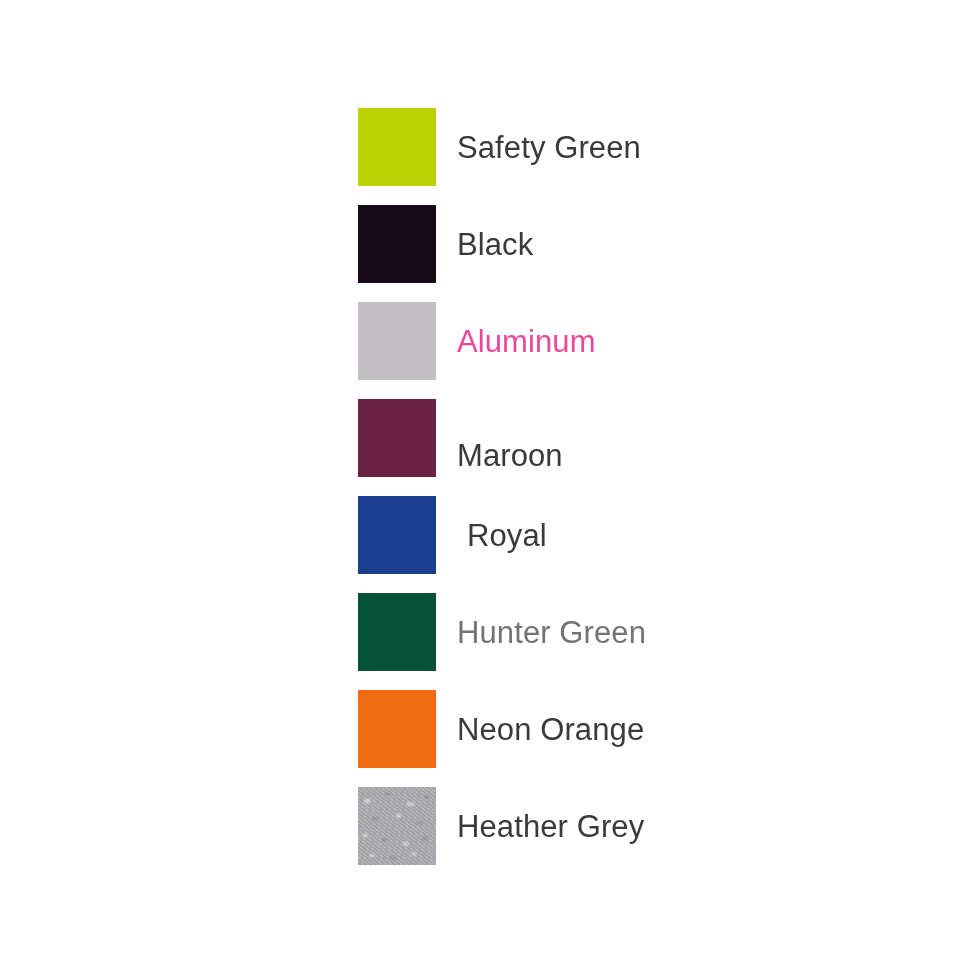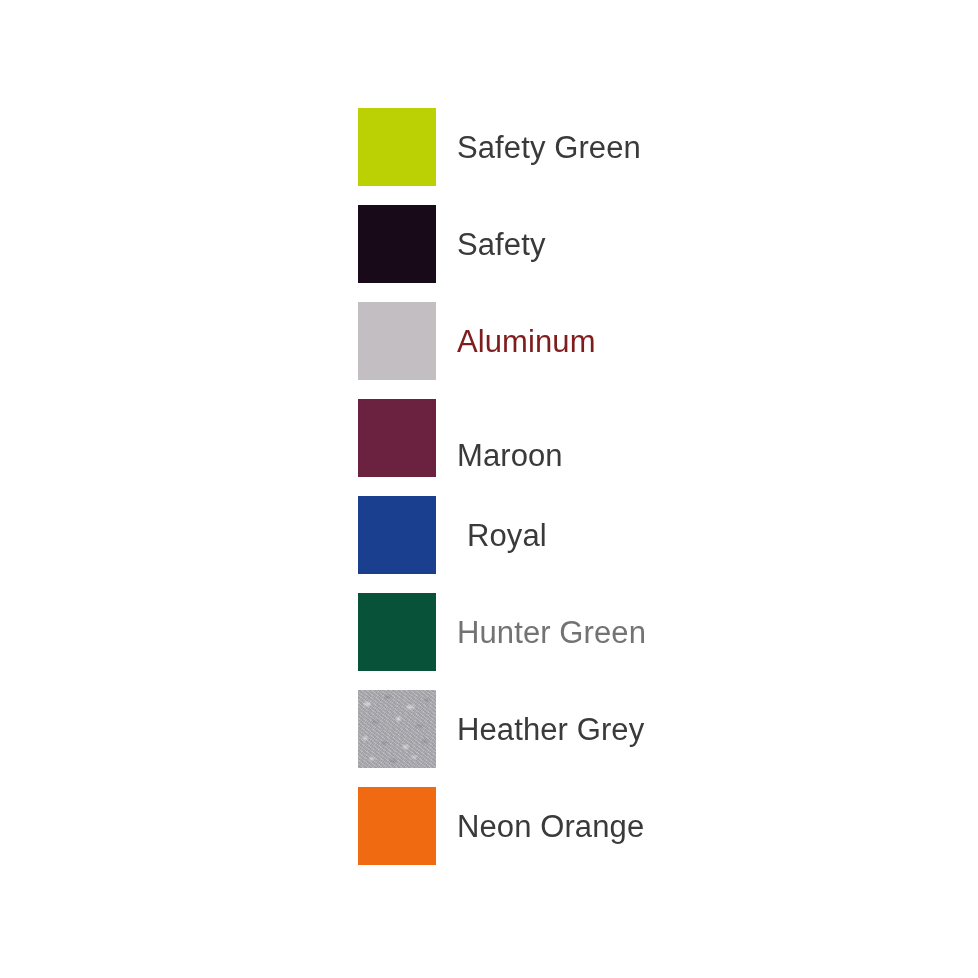--- a/index.html
+++ b/index.html
@@ -77,40 +77,40 @@
 <body>
 
 <div id="canvas" style="background: rgb(255, 255, 255);">
   <div id="swatch-list">
       <div class="swatch-row">
         <div class="swatch-chip" style="background-color: rgb(188, 209, 3);"></div>
         <div class="swatch-label" style="color: rgb(58, 58, 58);">Safety Green</div>
       </div>
       <div class="swatch-row">
         <div class="swatch-chip" style="background-color: rgb(25, 10, 25);"></div>
-        <div class="swatch-label" style="color: rgb(58, 58, 58);">Safety</div>
+        <div class="swatch-label" style="color: rgb(58, 58, 58);">Black</div>
       </div>
       <div class="swatch-row">
         <div class="swatch-chip" style="background-color: rgb(194, 190, 194);"></div>
-        <div class="swatch-label" style="color: #7f1d1d;">Aluminum</div>
+        <div class="swatch-label" style="color: #ec4899;">Aluminum</div>
       </div>
       <div class="swatch-row">
         <div class="swatch-chip" style="background-color: rgb(107, 33, 64);"></div>
         <div class="swatch-label" style="color: rgb(58, 58, 58); margin-top: 35px;">Maroon</div>
       </div>
       <div class="swatch-row">
         <div class="swatch-chip" style="background-color: rgb(27, 63, 143);"></div>
         <div class="swatch-label" style="color: rgb(58, 58, 58); margin-left: 31px;">Royal</div>
       </div>
       <div class="swatch-row">
         <div class="swatch-chip" style="background-color: rgb(7, 82, 57);"></div>
         <div class="swatch-label" style="color: #737373;">Hunter Green</div>
       </div>
       <div class="swatch-row">
+        <div class="swatch-chip" style="background-color: rgb(240, 106, 18);"></div>
+        <div class="swatch-label" style="color: rgb(58, 58, 58);">Neon Orange</div>
+      </div>
+      <div class="swatch-row">
         <div class="swatch-chip heathered" style="background-color: rgb(169, 169, 174);"></div>
         <div class="swatch-label" style="color: rgb(58, 58, 58);">Heather Grey</div>
-      </div>
-      <div class="swatch-row">
-        <div class="swatch-chip" style="background-color: rgb(240, 106, 18);"></div>
-        <div class="swatch-label" style="color: rgb(58, 58, 58);">Neon Orange</div>
       </div>
     </div>
 </div>
 
 </body></html>

